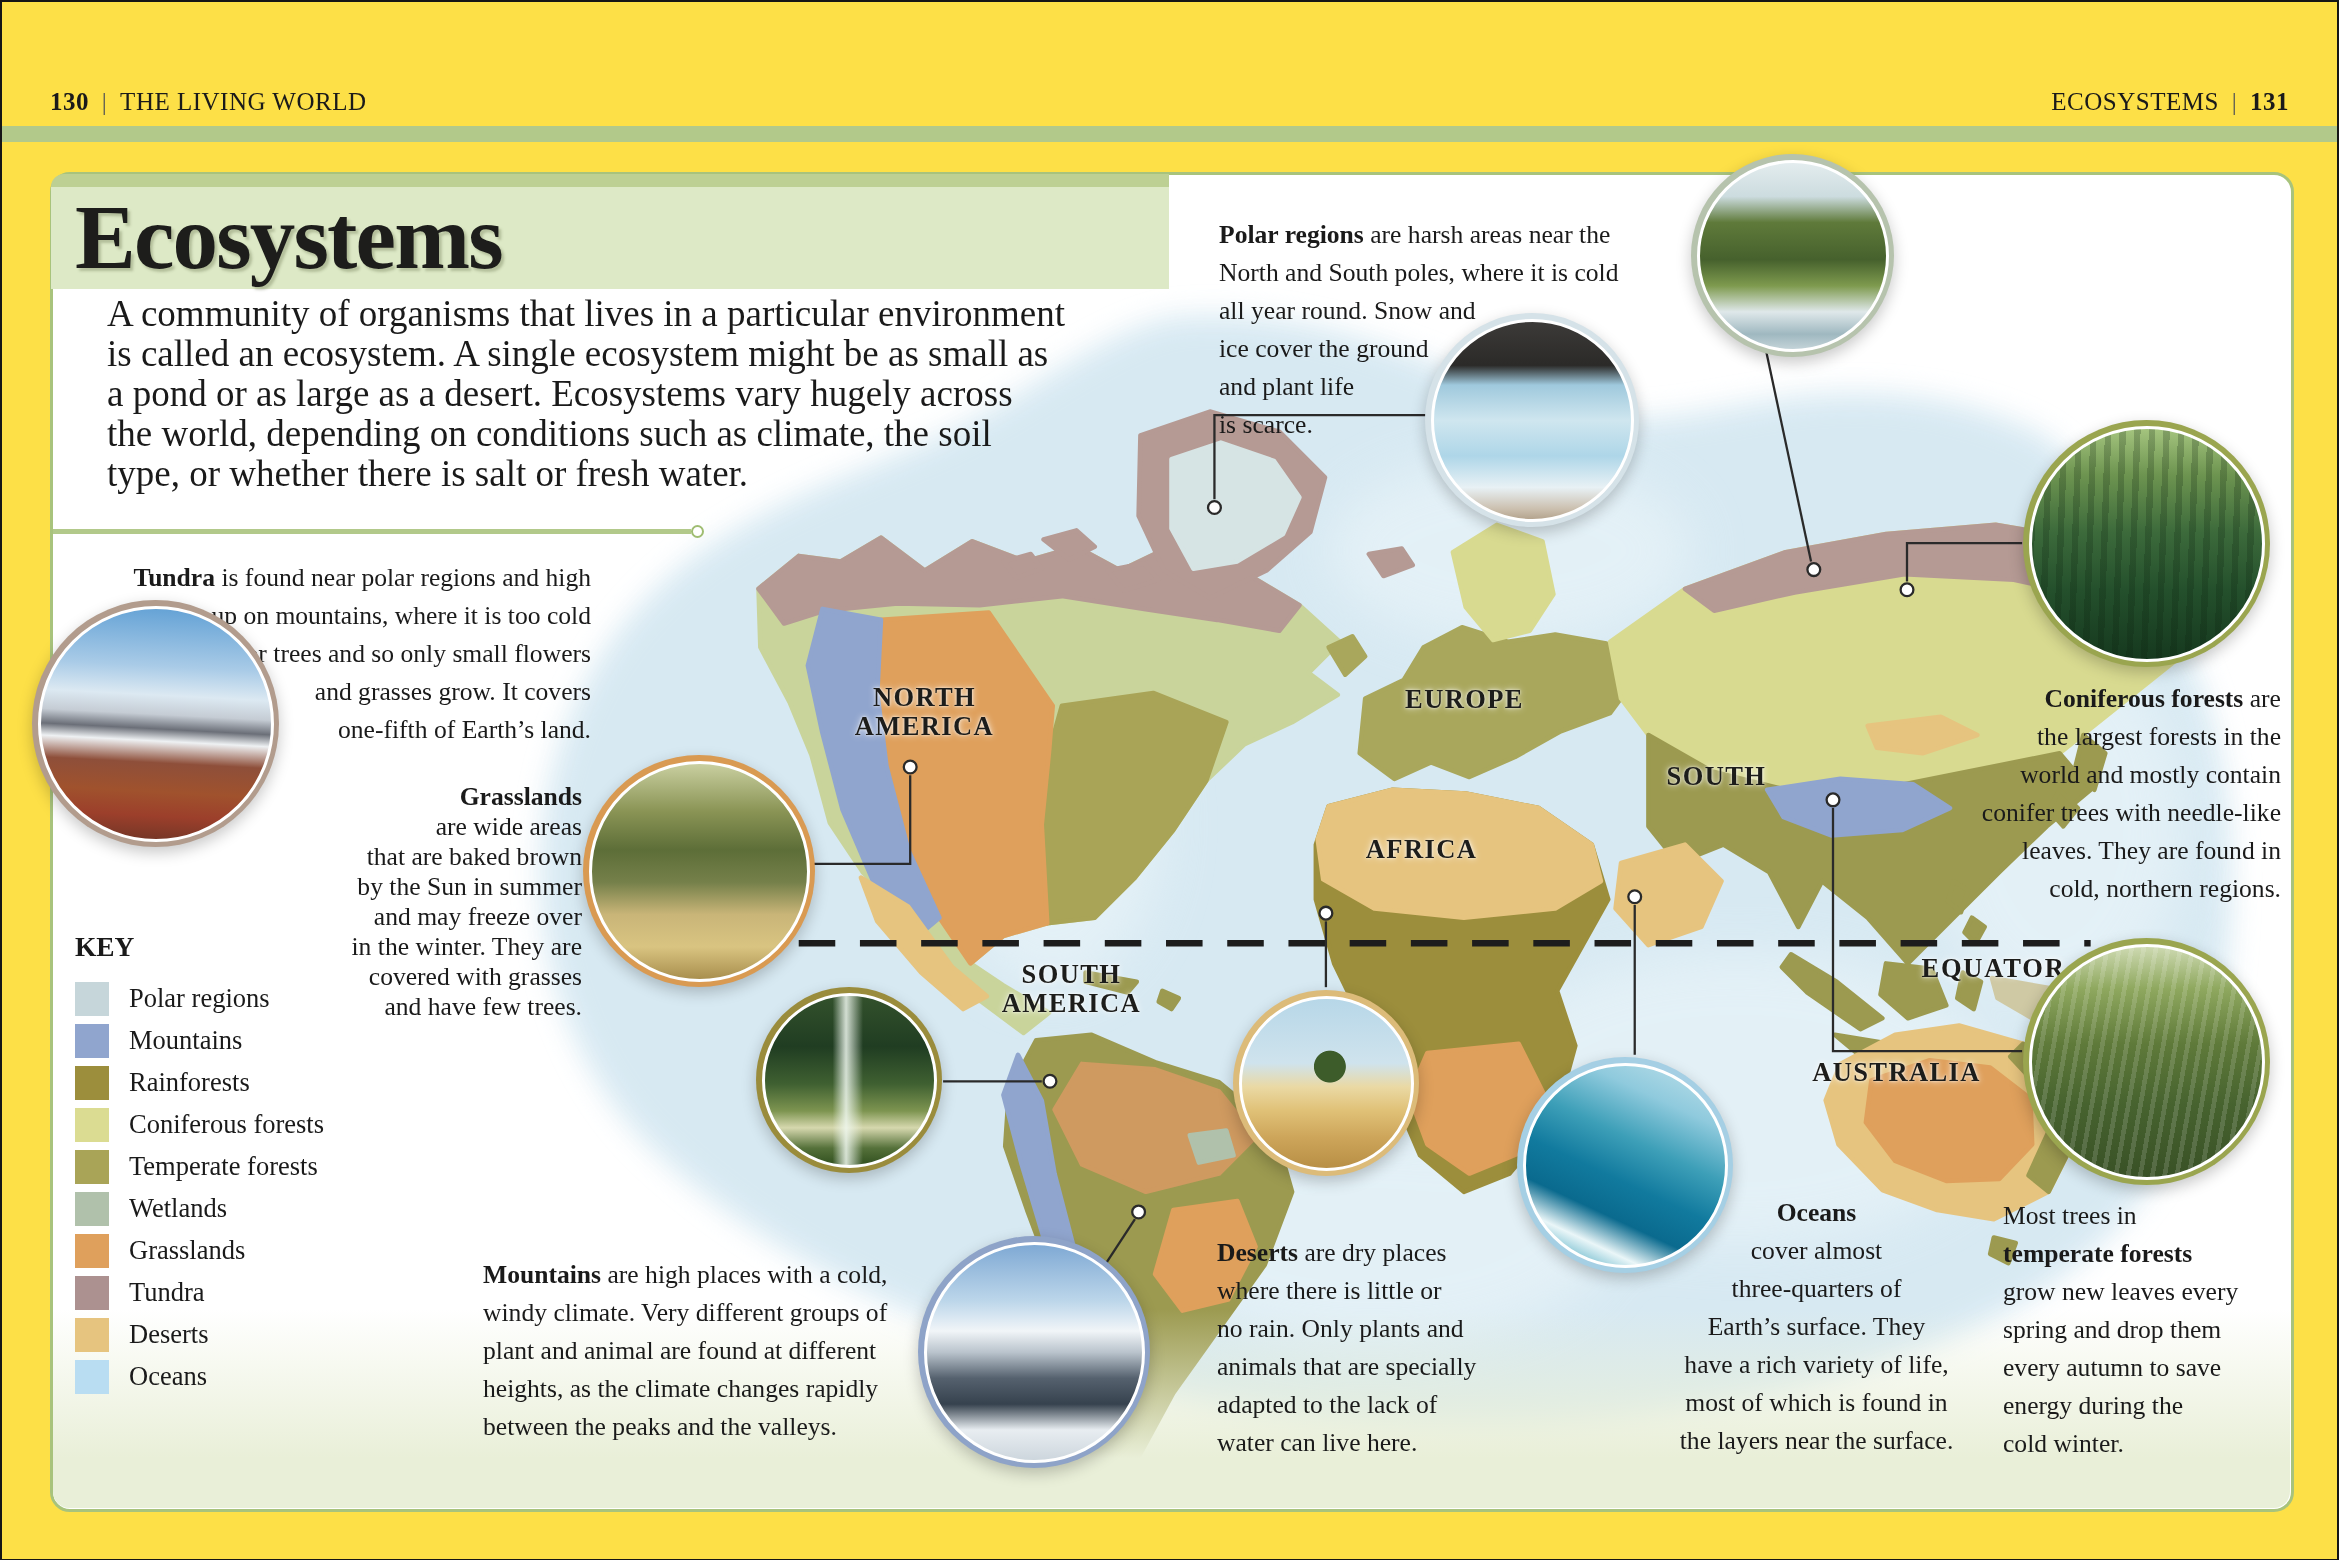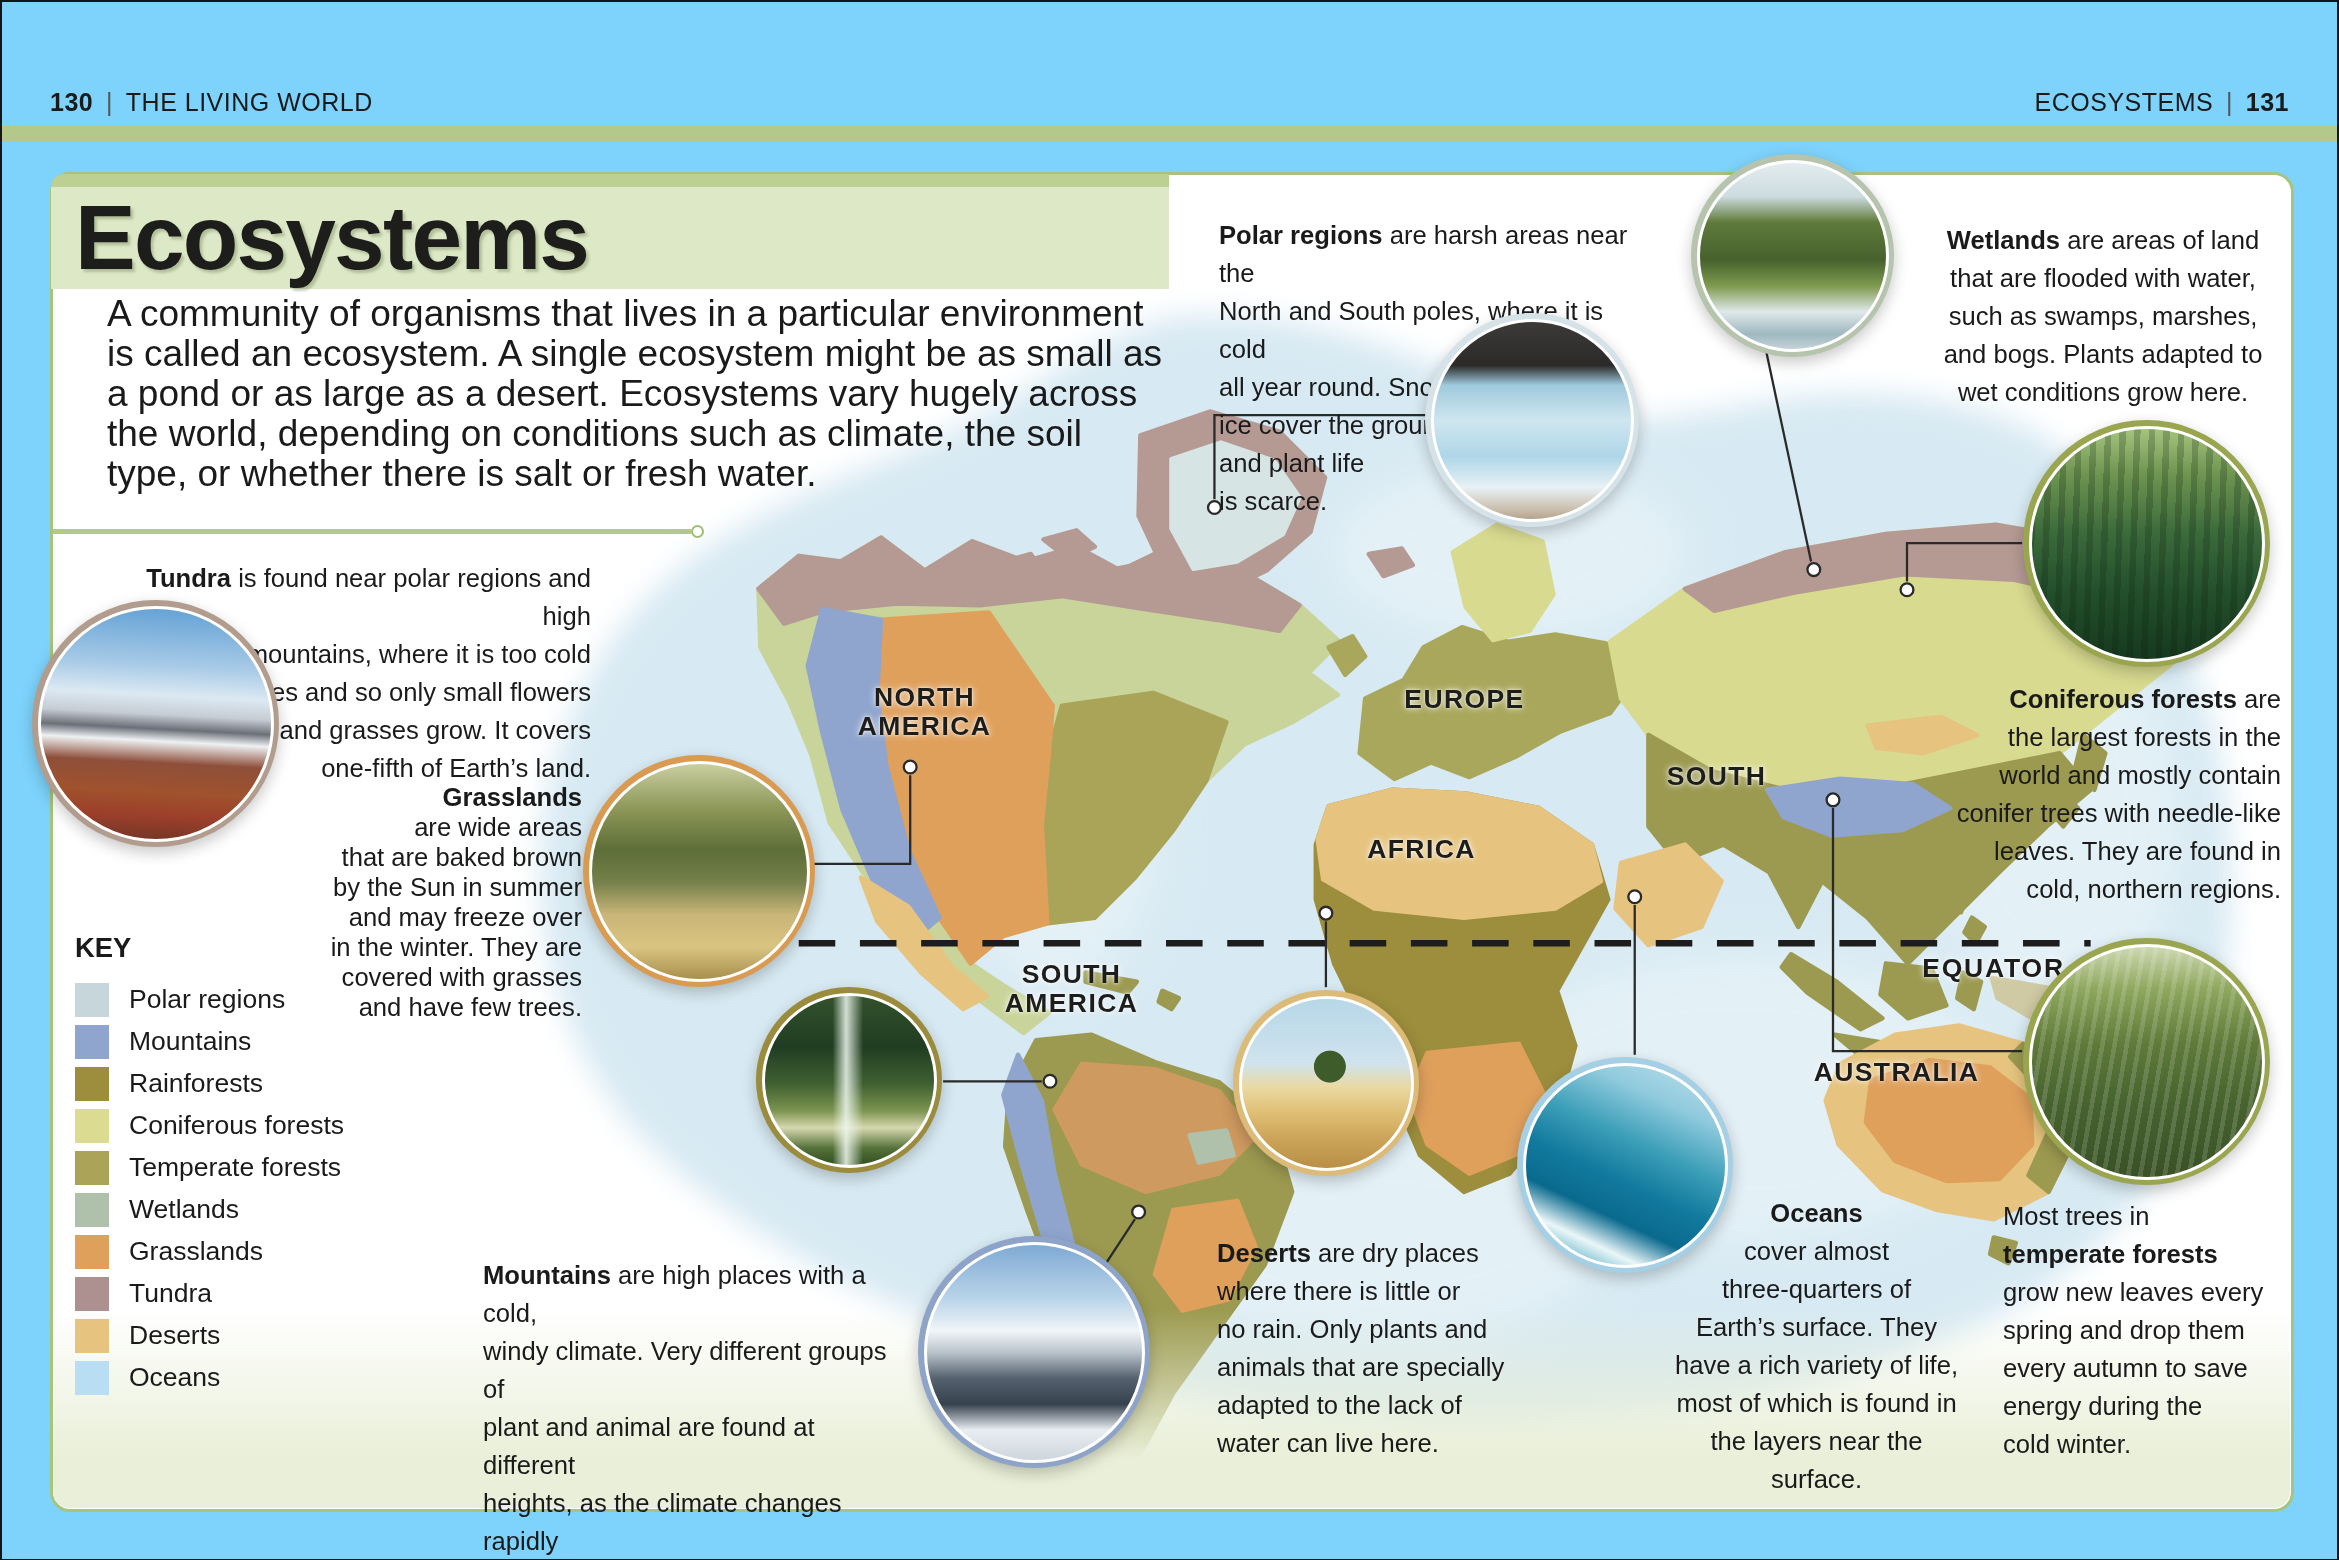--- a/index.html
+++ b/index.html
@@ -1,19 +1,19 @@
 <!DOCTYPE html>
 <html style="font-size:14.6px"><head>
 <meta charset="utf-8">
 <style>
   html,body{margin:0;padding:0;background:#444;}
   .page{
-    position:relative;width:2339px;height:1561px;background:#7dd3fc;
+    position:relative;width:2339px;height:1561px;background:#fde047;
     border:2.7px solid #151515;box-sizing:border-box;overflow:hidden;
-    font-family:Liberation Sans, sans-serif;color:#1a1a1a;
+    font-family:Liberation Serif, serif;color:#1a1a1a;
   }
   
   .runhead{position:absolute;top:86px;font-size:25px;letter-spacing:0.5px;color:#1a1a1a;}
   .runhead .pagenum{font-weight:bold;}
   .runhead .sep{color:#555;padding:0 12.8px;font-weight:300;}
   .runhead-left{left:48px;}
   .runhead-right{right:48px;}
   .topbar{position:absolute;left:0;top:124px;width:2339px;height:16.4px;background:#b2c98a;}
   
   .frame{position:absolute;left:48px;top:170px;width:2244px;height:1340px;
@@ -223,25 +223,20 @@
 up on mountains, where it is too cold
 for trees and so only small flowers
 and grasses grow. It covers
 one-fifth of Earth’s land.</span></div>
   <div class="note n-polar"><b>Polar regions</b><span> are harsh areas near the
 North and South poles, where it is cold
 all year round. Snow and
 ice cover the ground
 and plant life
 is scarce.</span></div>
-  <div class="note n-wetlands"><b>Wetlands</b><span> are areas of land
-that are flooded with water,
-such as swamps, marshes,
-and bogs. Plants adapted to
-wet conditions grow here.</span></div>
   <div class="note n-coniferous"><b>Coniferous forests</b><span> are
 the largest forests in the
 world and mostly contain
 conifer trees with needle-like
 leaves. They are found in
 cold, northern regions.</span></div>
   <div class="note n-grasslands"><b>Grasslands</b><span>
 are wide areas
 that are baked brown
 by the Sun in summer

